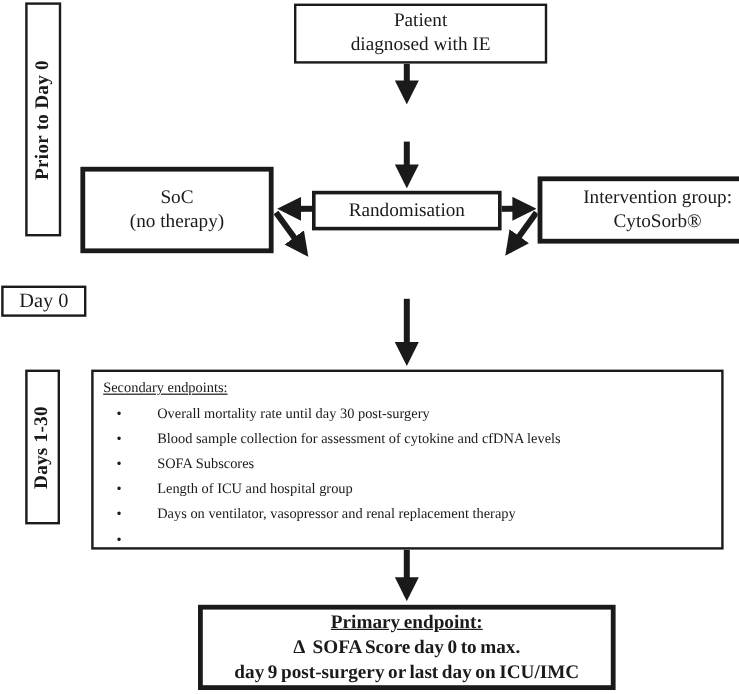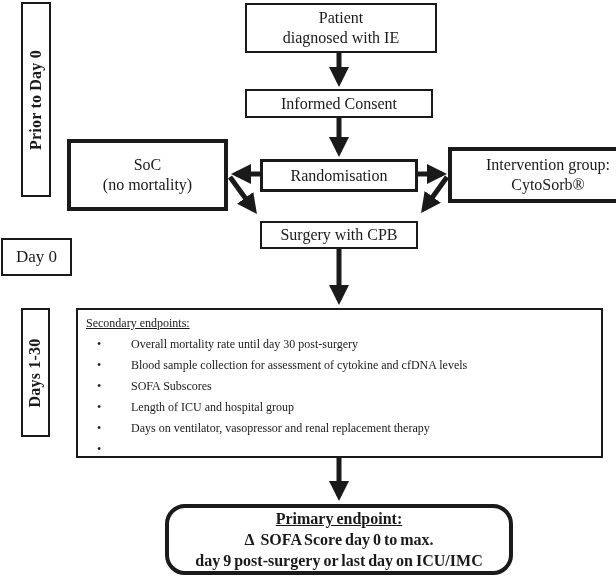--- a/index.html
+++ b/index.html
@@ -43,24 +43,24 @@
   }
   .vbox .vtext {
     transform: rotate(-90deg);
     white-space: nowrap;
     font-weight: bold;
     font-size: 16px;
     letter-spacing: 0.2px;
   }
 
   #prior-box   { left: 21px;  top: 2px;   width: 30px;  height: 195px; }
-  #day0-box    { left: 1px;   top: 238px; width: 71px;  height: 38px;  font-size: 17px; }
+  #day0-box    { left: 1px;   top: 238px; width: 71px;  height: 26px;  font-size: 17px; }
   #days-box    { left: 21px;  top: 308px; width: 29px;  height: 129px; }
 
-  #patient-box       { left: 245px; top: 3px;   width: 192px; height: 50px; }
+  #patient-box       { left: 245px; top: 3px;   width: 211px; height: 50px; }
   #informed-box      { left: 245px; top: 89px;  width: 188px; height: 29px; }
   #control-box       { left: 67px;  top: 139px; width: 161px; height: 72px; }
   #randomisation-box { left: 260px; top: 159px; width: 158px; height: 33px; }
   #intervention-box  { left: 448px; top: 147px; width: 200px; height: 56px; }
   #surgery-box       { left: 260px; top: 221px; width: 158px; height: 28px; }
 
   #secondary-box {
     left: 76px; top: 308px; width: 527px; height: 150px;
     display: block;
     text-align: left;
@@ -90,21 +90,20 @@
     padding-left: 22px;
   }
 
   #primary-box {
     left: 165px; top: 504px; width: 348px; height: 71px;
     flex-direction: column;
     font-weight: bold;
     font-size: 16px;
     line-height: 21px;
     word-spacing: -1px;
-    border-radius: 20px;
   }
   #primary-box .heading {
     text-decoration: underline;
   }
 
   #arrows {
     position: absolute;
     left: 0; top: 0;
     width: 616px;
     height: 578px;
@@ -145,45 +144,39 @@
     <span class="vtext">Days 1-30</span>
   </div>
 
   <div class="box" id="patient-box">
     <div>
       <div>Patient</div>
       <div>diagnosed with IE</div>
     </div>
   </div>
 
-  <div class="box" id="informed-box">
-    <span>Informed Consent</span>
-  </div>
 
   <div class="box thick" id="control-box">
     <div>
       <div>SoC</div>
-      <div>(no mortality)</div>
+      <div>(no therapy)</div>
     </div>
   </div>
 
   <div class="box medium" id="randomisation-box">
     <span>Randomisation</span>
   </div>
 
   <div class="box thick" id="intervention-box">
     <div>
       <div>Intervention group:</div>
       <div>CytoSorb®</div>
     </div>
   </div>
 
-  <div class="box" id="surgery-box">
-    <span>Surgery with CPB</span>
-  </div>
 
   <div class="box" id="secondary-box">
     <span class="heading">Secondary endpoints:</span>
     <ul>
       <li>
         <span class="marker">•</span>
         <span class="bullet-text">Overall mortality rate until day 30 post-surgery</span>
       </li>
       <li>
         <span class="marker">•</span>

